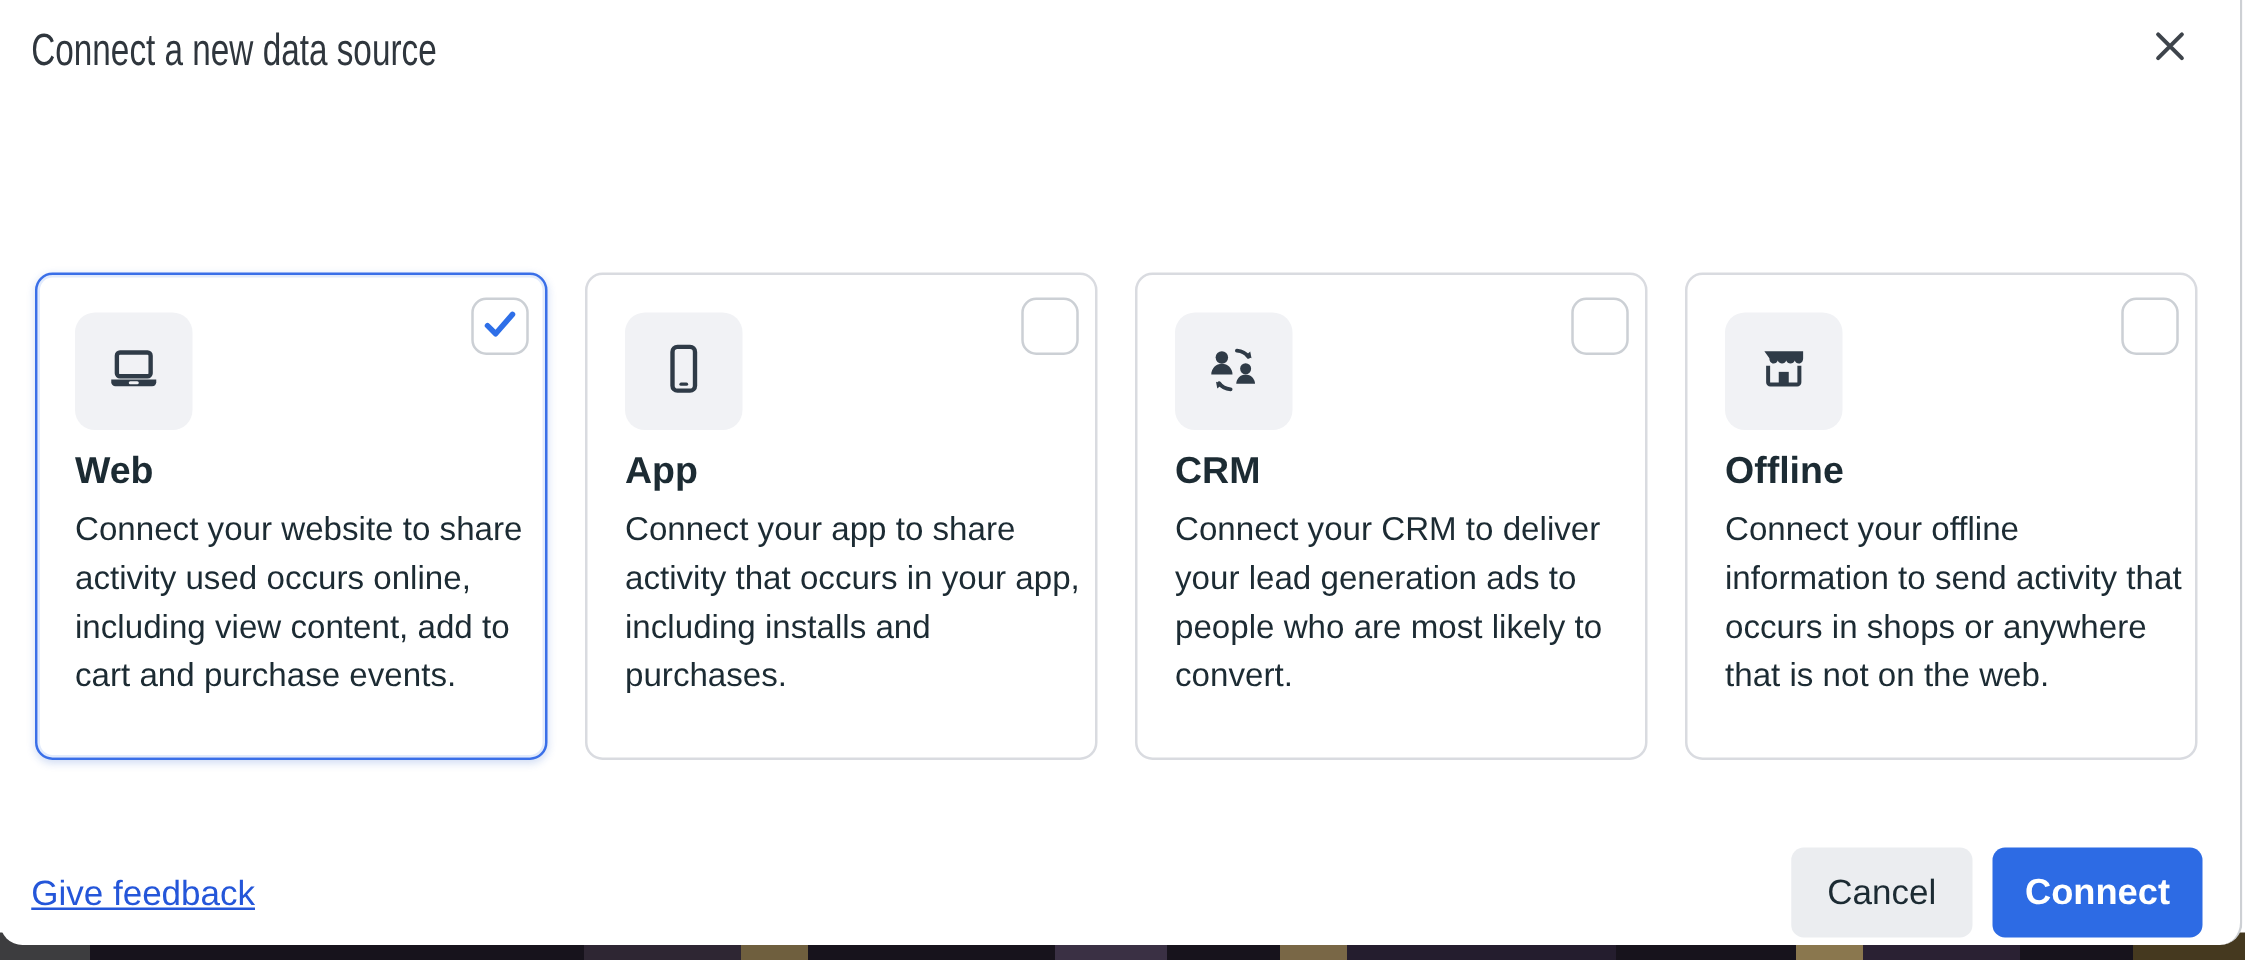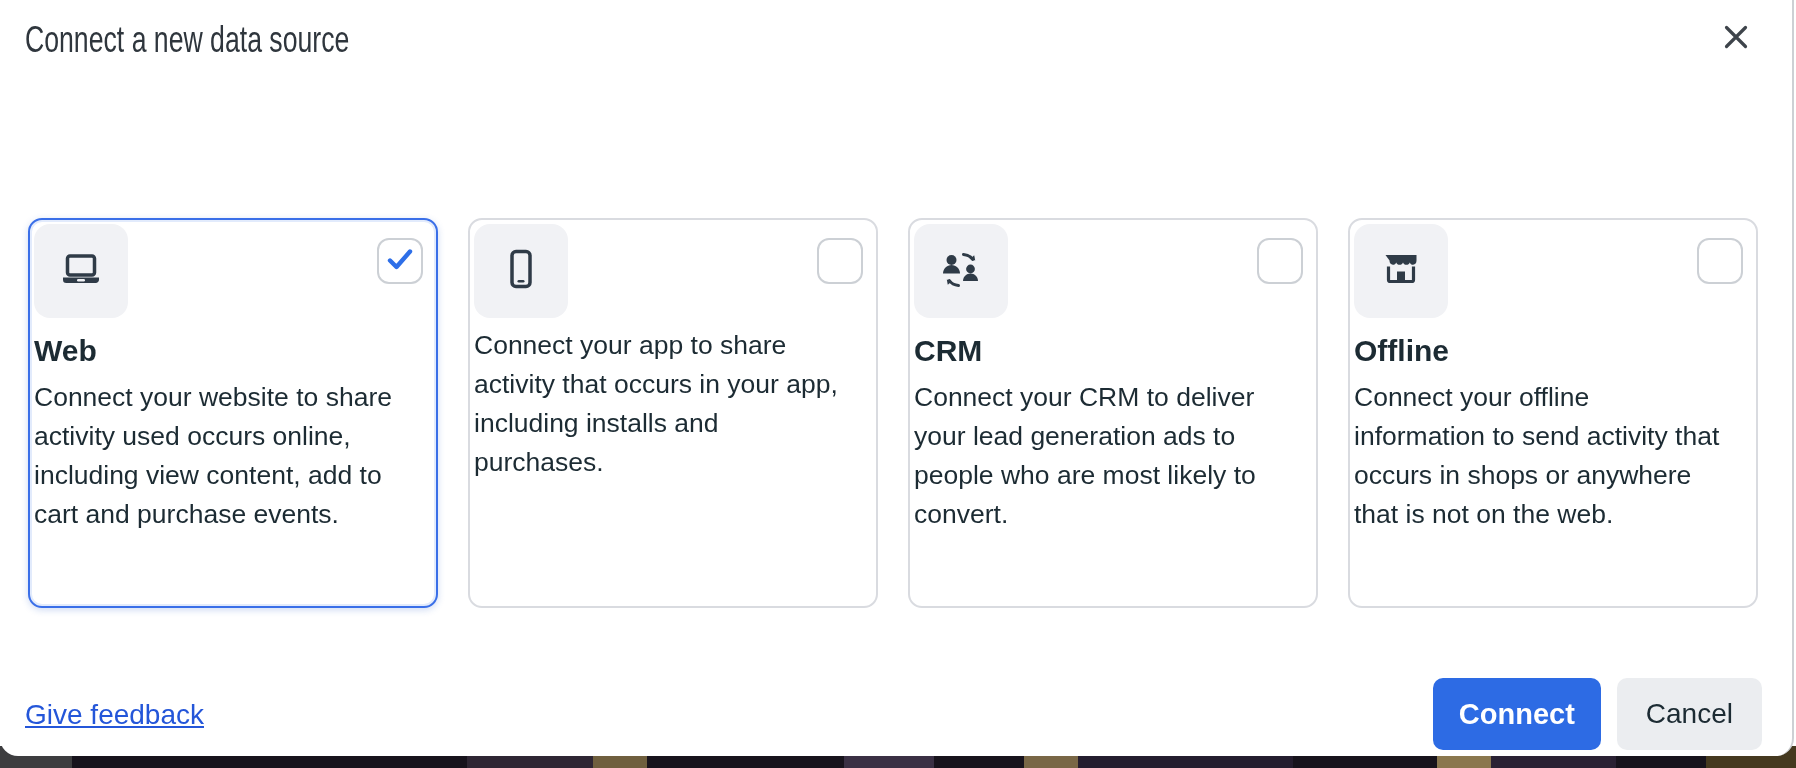--- a/index.html
+++ b/index.html
@@ -36,21 +36,21 @@
   }
 
   .dialog-desc {
     position:absolute; left:25px; top:82px; width:1748px;
     font-size:28px; line-height:41px; color:#1c2b33;
   }
 
   .cards { position:absolute; left:28px; top:218px; display:flex; gap:30px; }
   .card {
     position:relative; width:410px; height:390px; background:#fff;
-    border:2px solid #d9dbe0; border-radius:14px; padding:4px; cursor:pointer;
+    border:2px solid #d9dbe0; border-radius:14px; padding:30px; cursor:pointer;
   }
   .card.selected {
     border:2px solid #3a6fe8;
     box-shadow: inset 0 0 0 2px #e2ebfc, 0 2px 7px rgba(36,91,199,0.22);
   }
   .icon-tile {
     width:94px; height:94px; border-radius:16px; background:#f1f2f5;
     display:flex; align-items:center; justify-content:center;
   }
   .card-title {
@@ -124,20 +124,21 @@
     <div class="card">
       <div class="icon-tile">
         <span>
           <svg width="48" height="48" viewBox="0 0 48 48">
             <rect x="15" y="6.5" width="18" height="35" rx="4" fill="none" stroke="#2f3b47" stroke-width="3.5"></rect>
             <rect x="20.5" y="35" width="7" height="2.6" rx="1.3" fill="#2f3b47"></rect>
           </svg>
         </span>
       </div>
       <div class="checkbox"></div>
+      <div class="card-title">App</div>
       <div class="card-desc">Connect your app to share activity that occurs in your app, including installs and purchases.</div>
     </div>
 
     <div class="card">
       <div class="icon-tile">
         <span>
           <svg width="48" height="48" viewBox="0 0 48 48">
             <circle cx="14.5" cy="15" r="5" fill="#2f3b47"></circle>
             <path d="M6 28.5c0-4.7 3.8-8.5 8.5-8.5s8.5 3.8 8.5 8.5z" fill="#2f3b47"></path>
             <circle cx="33.5" cy="24" r="4.4" fill="#2f3b47"></circle>
@@ -167,17 +168,17 @@
       <div class="checkbox"></div>
       <div class="card-title">Offline</div>
       <div class="card-desc">Connect your offline information to send activity that occurs in shops or anywhere that is not on the web.</div>
     </div>
 
   </div>
 
   <a class="feedback-link">Give feedback</a>
 
   <div class="footer-buttons">
+    <button class="btn btn-cancel">Cancel</button>
     <button class="btn btn-connect">Connect</button>
-    <button class="btn btn-cancel">Cancel</button>
   </div>
 
 </div>
 
 </body></html>

